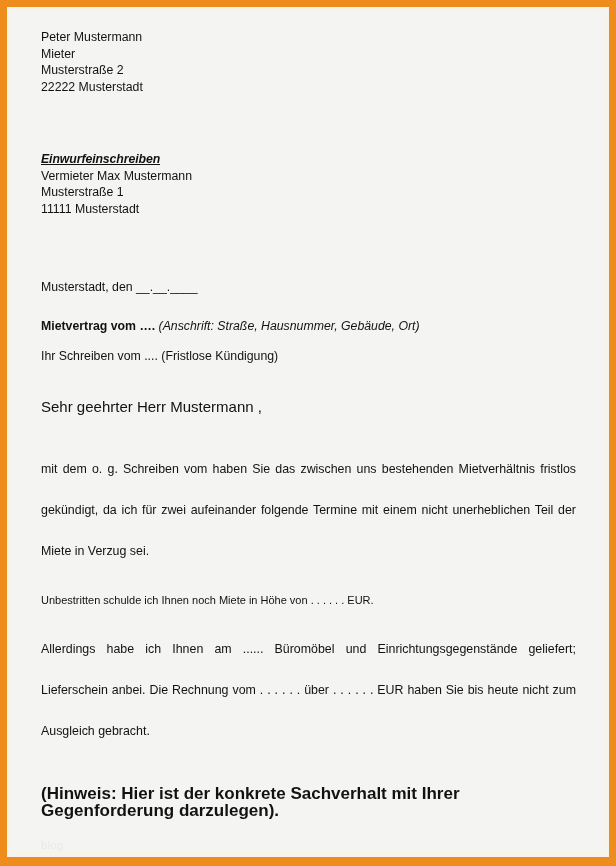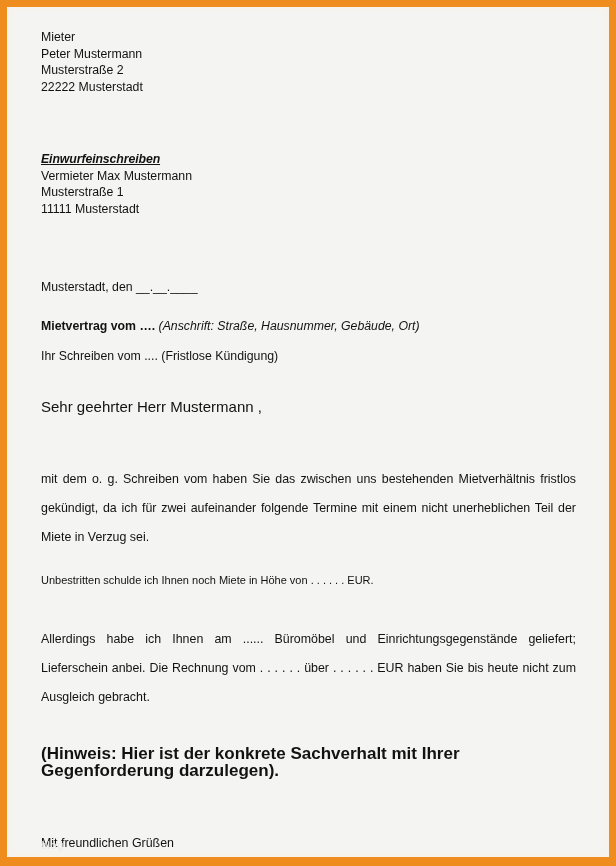--- a/index.html
+++ b/index.html
@@ -65,23 +65,22 @@
     white-space: pre;
     margin-top: 28px;
   }
 
   .subject-bold { font-weight: bold; }
   .subject-ital { font-style: italic; }
 
   .para {
     text-align: justify;
     text-justify: inter-word;
-    line-height: 29px;
+    line-height: 41px;
     font-size: 12.4px;
-    margin-top: 16px;
   }
   .para-single {
     line-height: 29px;
     font-size: 11px;
   }
   .note {
     font-weight: bold;
     font-size: 17px;
   }
   .salute { font-size: 15px; }
@@ -98,22 +97,22 @@
 </style>
 </head>
 <body>
 
 <div class="frame">
   <div class="frame-inner">
     <div class="page">
       <div class="doc">
 
         <div>
+          <div class="addr-line">Peter Mustermann</div>
           <div class="addr-line">Mieter</div>
-          <div class="addr-line">Peter Mustermann</div>
           <div class="addr-line">Musterstraße 2</div>
           <div class="addr-line">22222 Musterstadt</div>
         </div>
 
         <div class="spacer-lg"></div>
 
         <div>
           <div class="addr-line einwurf">Einwurfeinschreiben</div>
           <div class="addr-line">Vermieter Max Mustermann</div>
           <div class="addr-line">Musterstraße 1</div>

